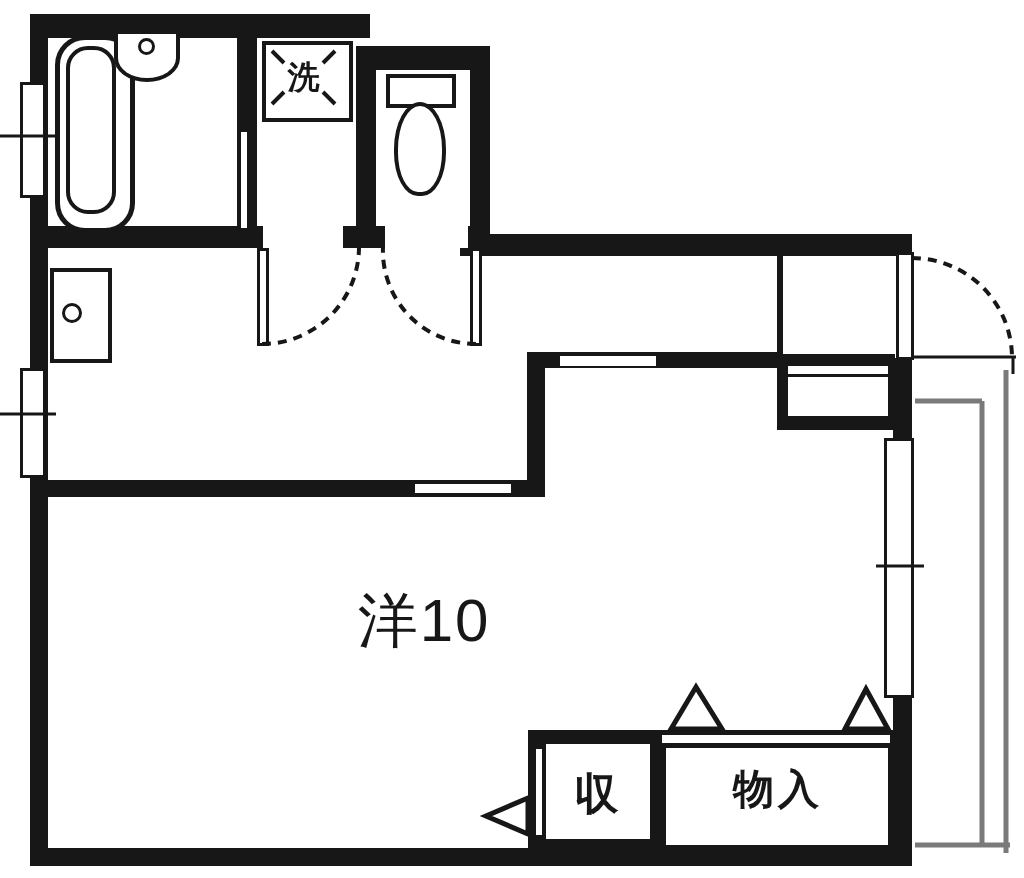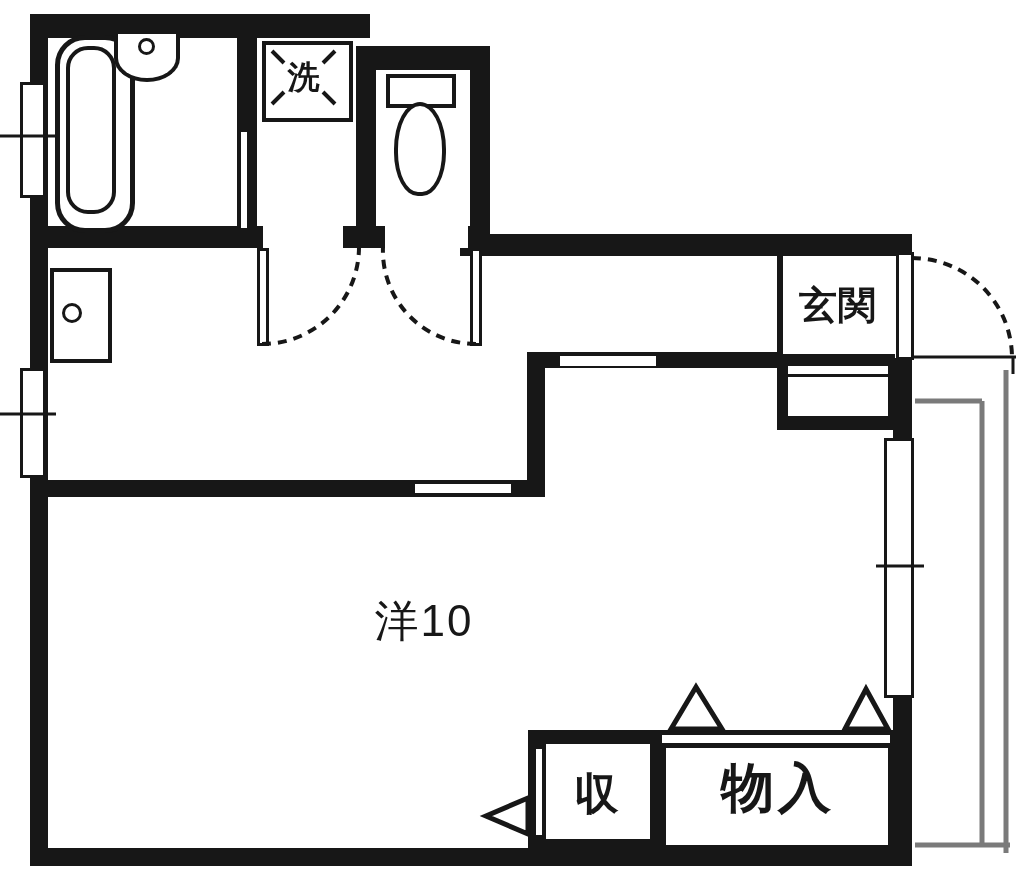--- a/index.html
+++ b/index.html
@@ -104,18 +104,17 @@
     <path d="M 876 566 H 924" stroke="var(--wall)" stroke-width="3"></path>
 
     <path d="M 671 729 L 696 687 L 722 729 Z" fill="var(--bg)" stroke="var(--wall)" stroke-width="5"></path>
     <path d="M 845 729 L 866 689 L 888 729 Z" fill="var(--bg)" stroke="var(--wall)" stroke-width="5"></path>
     <path d="M 528 798 L 486 816 L 528 834 Z" fill="var(--bg)" stroke="var(--wall)" stroke-width="5"></path>
 
     <path d="M 915 401 H 982 M 982 401 V 846 M 1006 370 V 853 M 915 845 H 1010" fill="none" stroke="var(--rail)" stroke-width="5"></path>
   </svg>
 
   <div class="rlabel" style="left:304px;top:78px;font-size:32px;">洗</div>
-  <div class="rlabel" style="left:838px;top:305px;font-size:38px;">玄関</div>
-  <div class="rlabel" style="left:424px;top:621px;font-size:44px;font-weight:500;letter-spacing:2px;">洋10</div>
+  <div class="rlabel" style="left:424px;top:621px;font-size:60px;font-weight:500;letter-spacing:2px;">洋10</div>
   <div class="rlabel" style="left:597px;top:794px;font-size:44px;">収</div>
-  <div class="rlabel" style="left:778px;top:789px;font-size:53px;letter-spacing:4px;">物入</div>
+  <div class="rlabel" style="left:778px;top:789px;font-size:41px;letter-spacing:4px;">物入</div>
 
 </div>
 
 </body></html>

